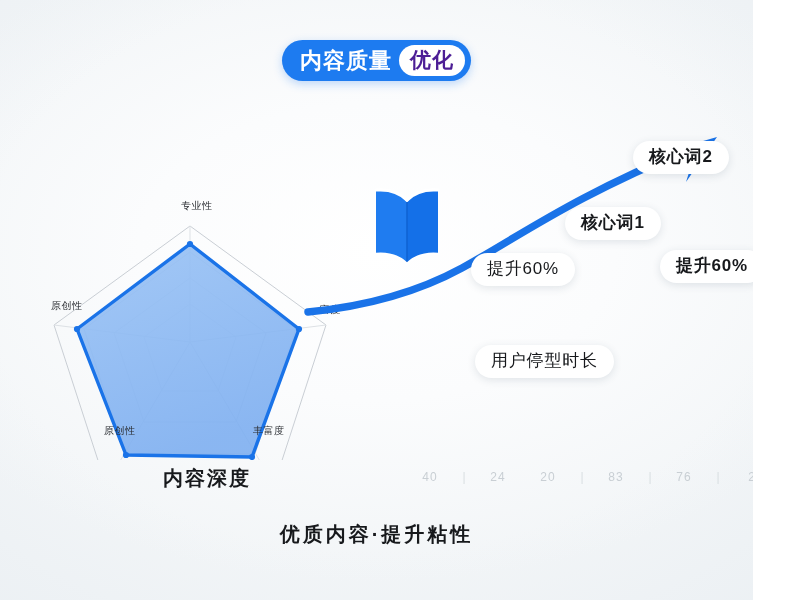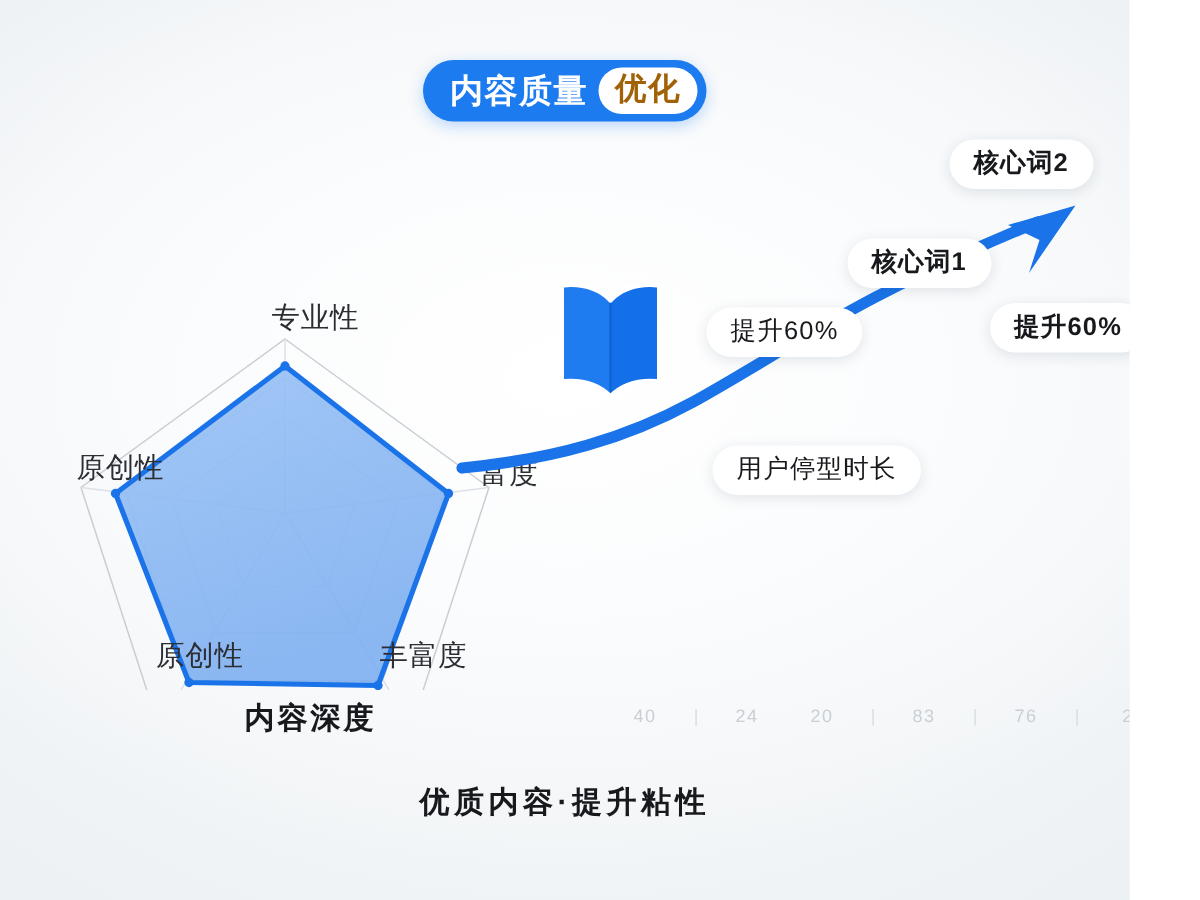--- a/index.html
+++ b/index.html
@@ -49,21 +49,21 @@
   .badge-text{
     color:#ffffff;
     font-size:22px;
     font-weight:700;
     letter-spacing:1px;
     line-height:1;
     padding-right:7px;
   }
   .badge-pill{
     background:#ffffff;
-    color:#a16207;
+    color:#4c1d95;
     font-size:21px;
     font-weight:700;
     border-radius:16px;
     padding:4px 11px 6px;
     line-height:1;
     letter-spacing:1px;
   }
 
   
   .title{
@@ -105,21 +105,21 @@
   .radar{
     position:absolute;
     left:28px; top:198px;
     width:330px; height:262px;
     z-index:3;
   }
   .radar svg{ display:block; width:100%; height:100%; }
 
   .radar-label{
     position:absolute;
-    font-size:19px;
+    font-size:10px;
     color:#2b2e33;
     letter-spacing:0.5px;
     white-space:nowrap;
     z-index:4;
   }
   .lbl-top    { left:181px; top:199px; }
   .lbl-right  { left:320px; top:303px; }
   .lbl-bright { left:253px; top:424px; }
   .lbl-bleft  { left:104px; top:424px; }
   .lbl-left   { left:51px;  top:299px; }
@@ -148,20 +148,21 @@
     background:#ffffff;
     border-radius:18px;
     padding:7px 16px 9px;
     font-size:17px;
     color:#17191c;
     letter-spacing:0.8px;
     white-space:nowrap;
     line-height:1;
     box-shadow: 0 2px 9px rgba(40,60,85,0.13);
     z-index:7;
+    margin-top:48px;
   }
   .pill.bold{ font-weight:700; }
   .pill-kw2   { left:633px; top:93px; }
   .pill-kw1   { left:565px; top:159px; }
   .pill-up-l  { left:471px; top:205px; }
   .pill-up-r  { left:660px; top:202px; }
   .pill-stay  { left:475px; top:297px;text-align:right; }
 
   
   .ticks{

